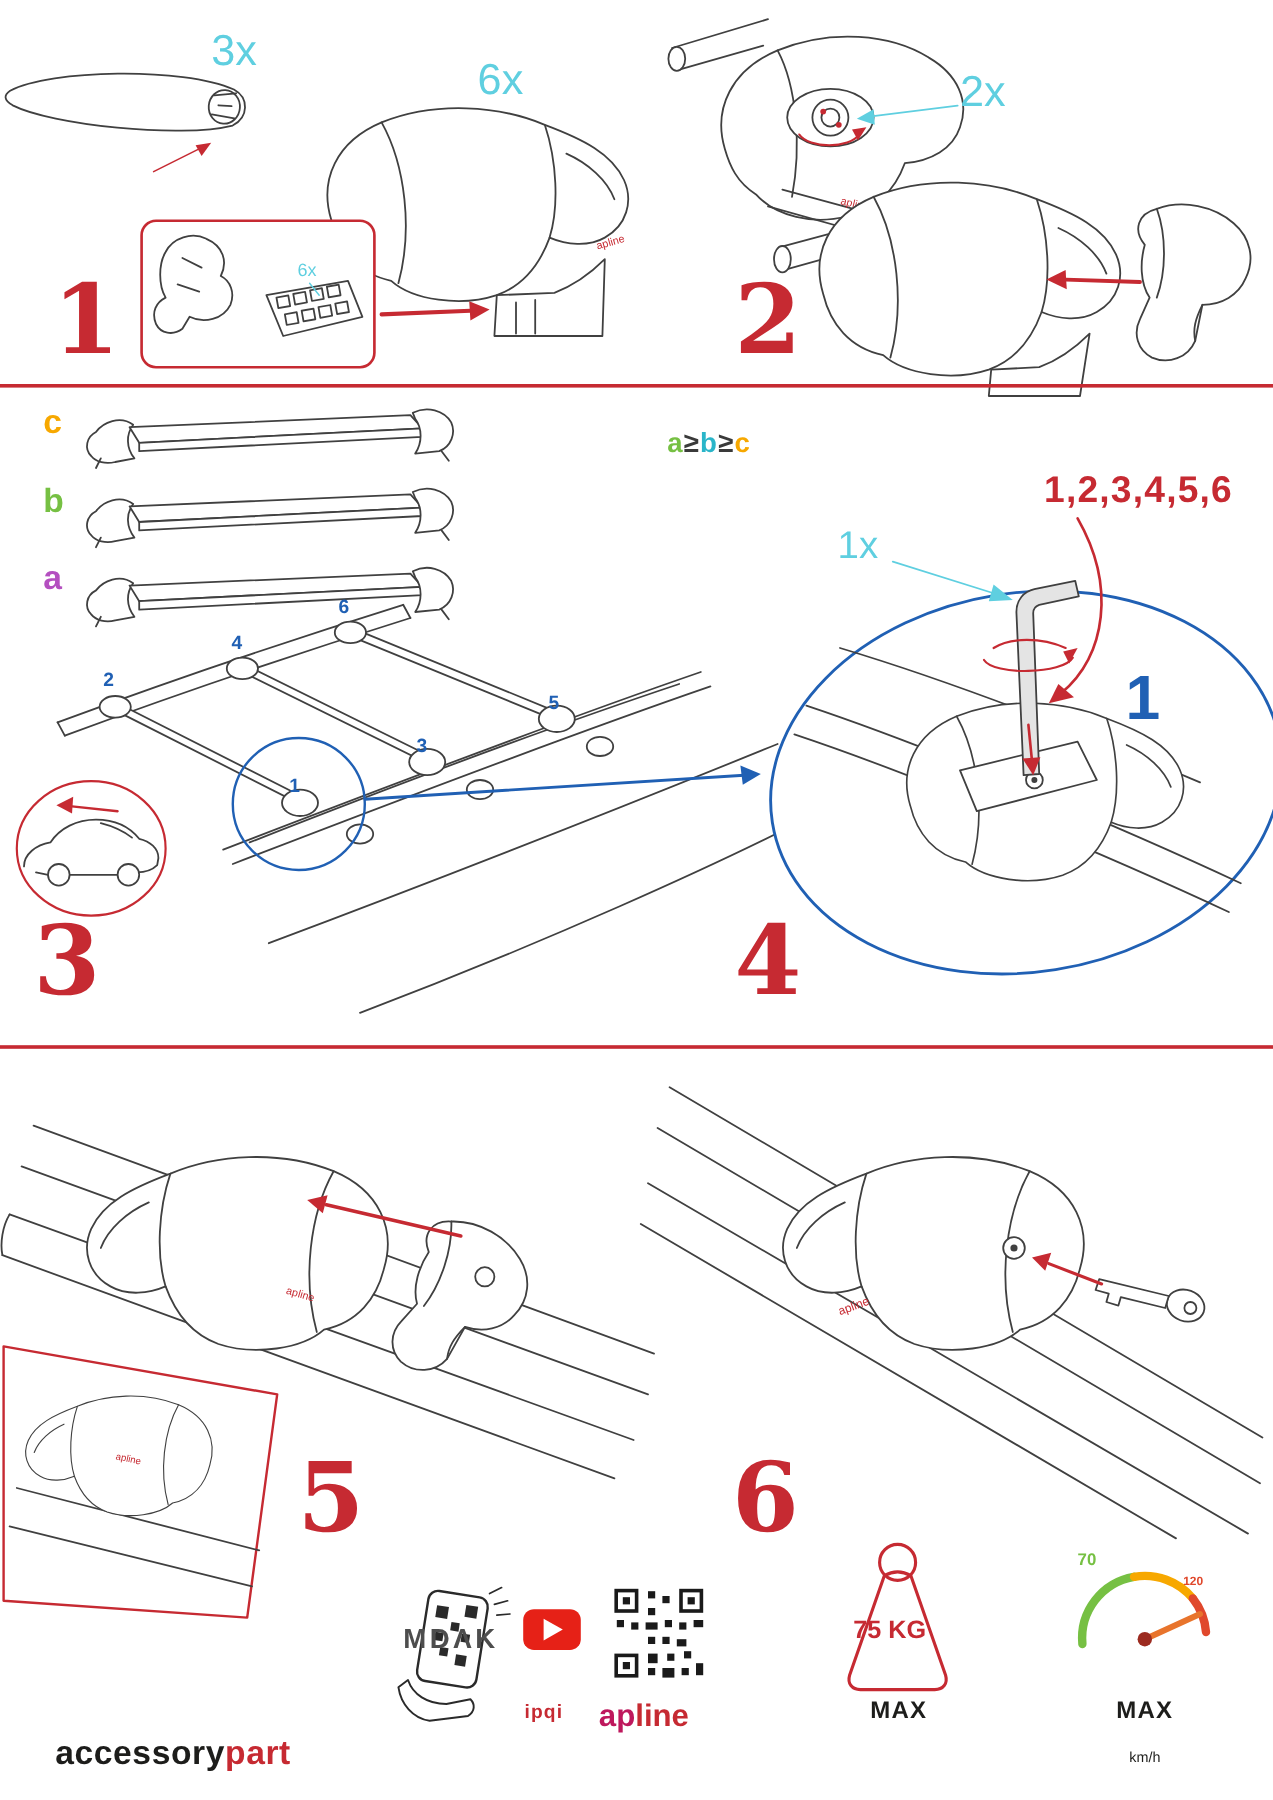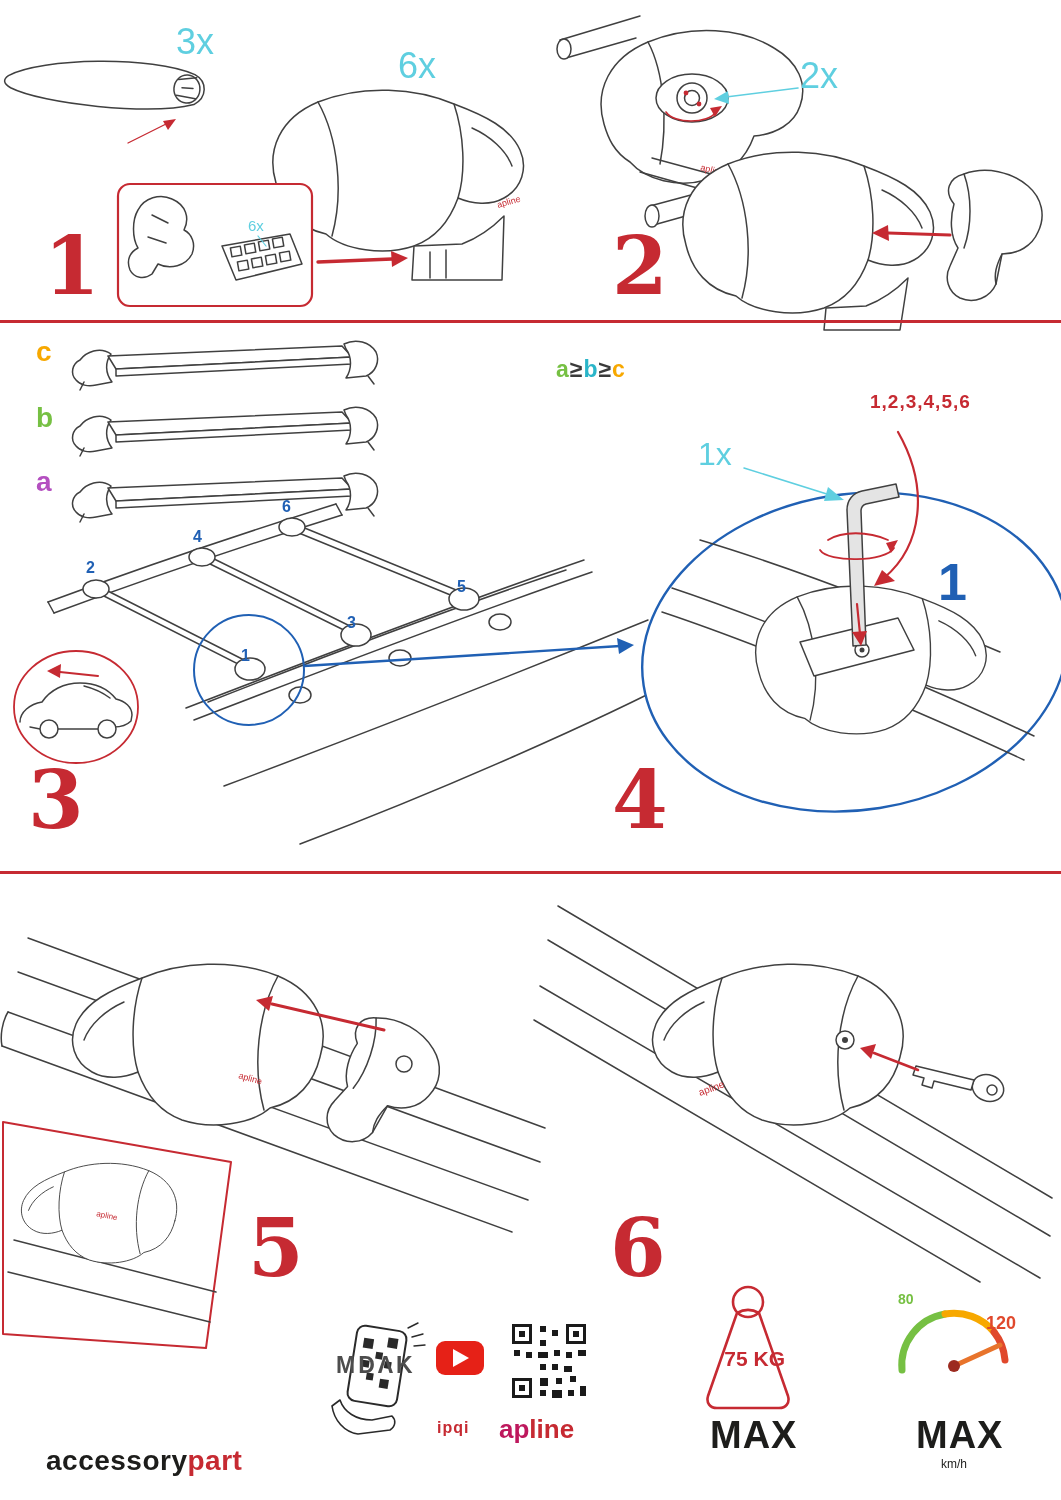--- a/index.html
+++ b/index.html
@@ -11,32 +11,32 @@
   .art { position:absolute; left:0; top:0; width:1061px; height:1500px; }
   .layer { position:absolute; left:0; top:0; width:100%; height:100%; pointer-events:none; }
   .abs { position:absolute; white-space:nowrap; line-height:1; }
   .divider { position:absolute; left:0; width:1061px; height:3px; background:#c62a32; }
   .qty { font-size:36px; color:#5fcfe0; font-weight:400; }
   .qty-sm { font-size:15px; color:#5fcfe0; }
   .step-num { font-family:"DejaVu Serif", serif; font-weight:700; font-size:80px; color:#c62a32; }
   .bar-label { font-size:28px; font-weight:700; }
   .pos-num { font-size:16px; font-weight:700; color:#2060b4; }
   .formula { font-size:23px; font-weight:700; letter-spacing:1px; }
-  .seq { font-size:19px; font-weight:700; color:#c62a32; letter-spacing:1px; }
+  .seq { font-size:31px; font-weight:700; color:#c62a32; letter-spacing:1px; }
   .pos-big { font-size:52px; font-weight:700; color:#2060b4; }
   .product-code { font-size:30px; font-weight:700; color:#2e2e75; letter-spacing:1px; }
   .brand-line { font-size:28px; font-weight:700; letter-spacing:.5px; color:#1d1d1b;margin-top:27px; }
   .red { color:#c62a32; }
   .mdak { font-size:23px; font-weight:700; color:#4d4d4d; letter-spacing:3px; }
   .ipqi { font-size:16px; font-weight:700; color:#c62a32; letter-spacing:1px; }
   .apline-line { font-size:26px; font-weight:700; }
-  .weight-value { font-size:21px; font-weight:700; color:#c62a32; width:74px; text-align:right; }
-  .max { font-size:38px; font-weight:700; color:#1d1d1b; letter-spacing:1px; }
+  .weight-value { font-size:21px; font-weight:700; color:#c62a32; width:74px; text-align:left; }
+  .max { font-size:20px; font-weight:700; color:#1d1d1b; letter-spacing:1px; }
   .speed-low { font-size:14px; font-weight:700; color:#76c043; }
-  .speed-high { font-size:18px; font-weight:700; color:#e0482c; }
+  .speed-high { font-size:10px; font-weight:700; color:#e0482c; }
   .speed-unit { font-size:12px; color:#1d1d1b; }
   svg text { font-family:"Liberation Sans", sans-serif; }
 </style>
 </head>
 <body>
 
 <div class="page">
 
   <svg class="art" viewBox="0 0 1061 1500">
     <defs>
@@ -358,19 +358,19 @@
     <div class="abs brand-line" style="left:46px;top:1420px">
       <span>accessory</span><span class="red">part</span>
     </div>
     <span class="abs mdak" style="left:336px;top:1354px">MDΛK</span>
     <span class="abs ipqi" style="left:437px;top:1420px">ipqi</span>
     <div class="abs apline-line" style="left:499px;top:1416px">
       <span style="color:#be185d">ap</span><span class="red">line</span>
     </div>
     <span class="abs weight-value" style="left:711px;top:1348px">75 KG</span>
     <span class="abs max" style="left:710px;top:1416px;width:78px;text-align:center">MAX</span>
-    <span class="abs speed-low" style="left:898px;top:1292px">80</span>
+    <span class="abs speed-low" style="left:898px;top:1292px">70</span>
     <span class="abs speed-high" style="left:986px;top:1314px">120</span>
     <span class="abs speed-unit" style="left:926px;top:1458px;width:56px;text-align:center">km/h</span>
     <span class="abs max" style="left:916px;top:1416px;width:76px;text-align:center">MAX</span>
   </footer>
 
 </div>
 
 </body></html>

